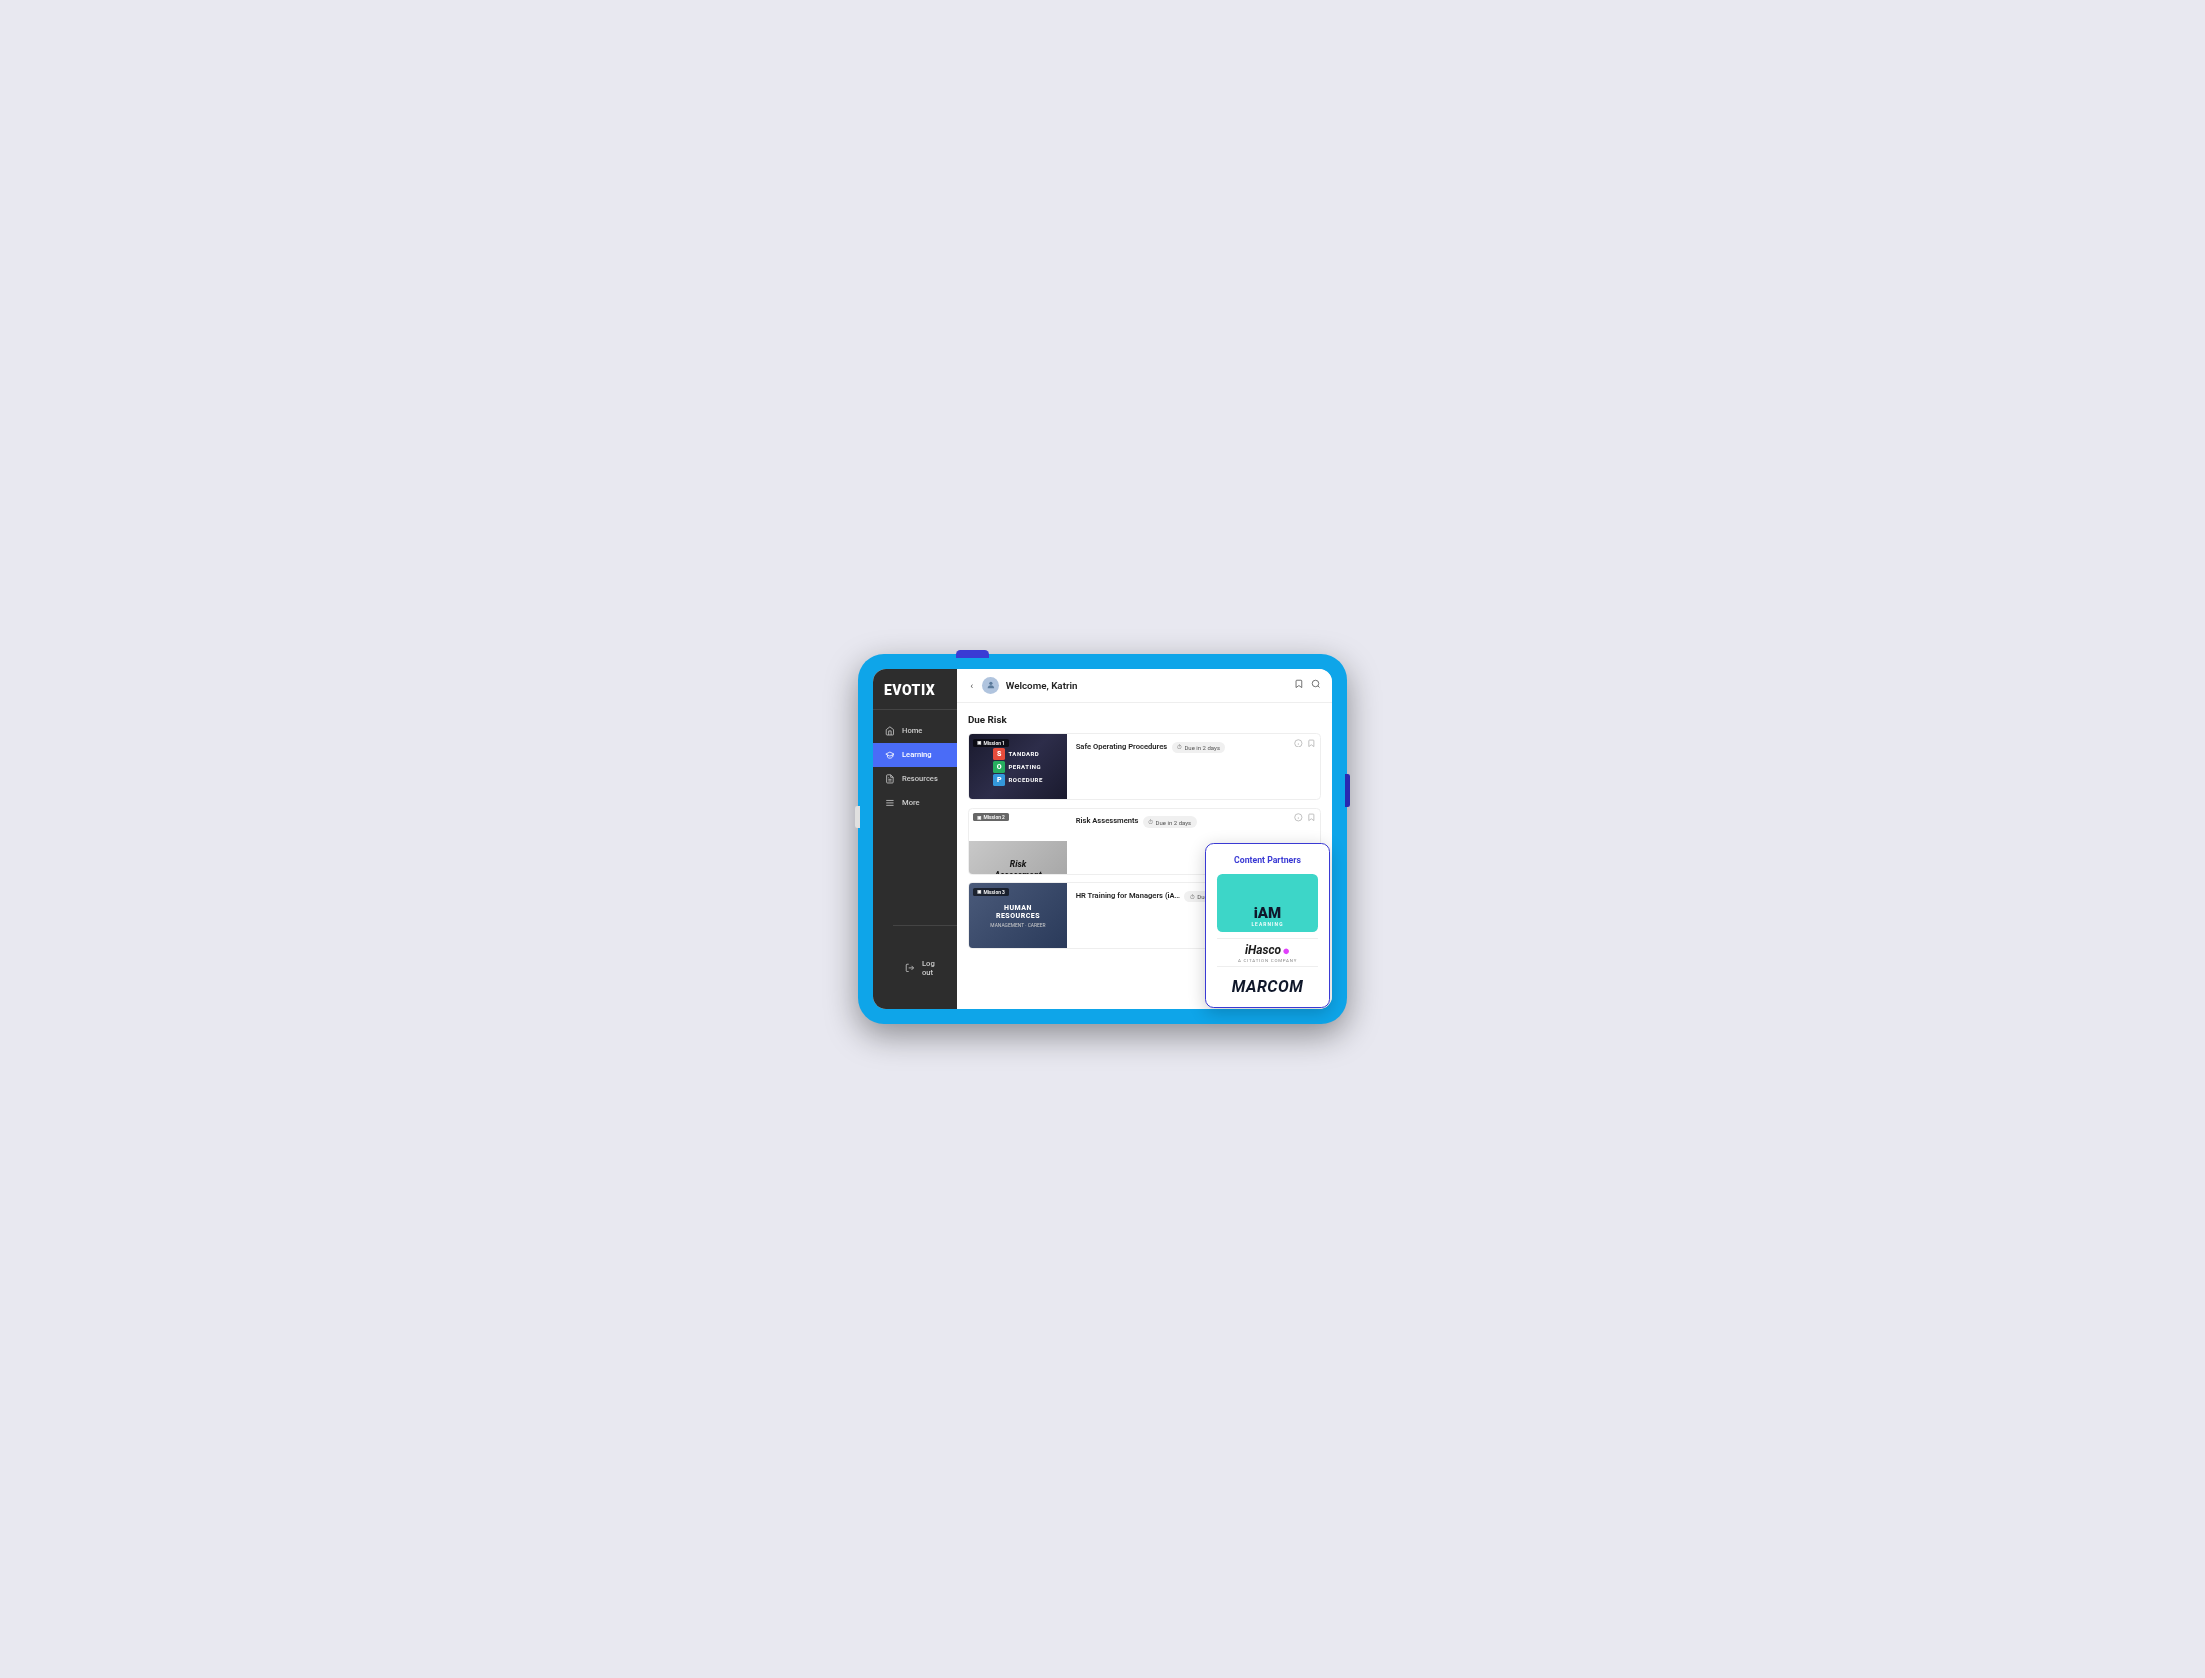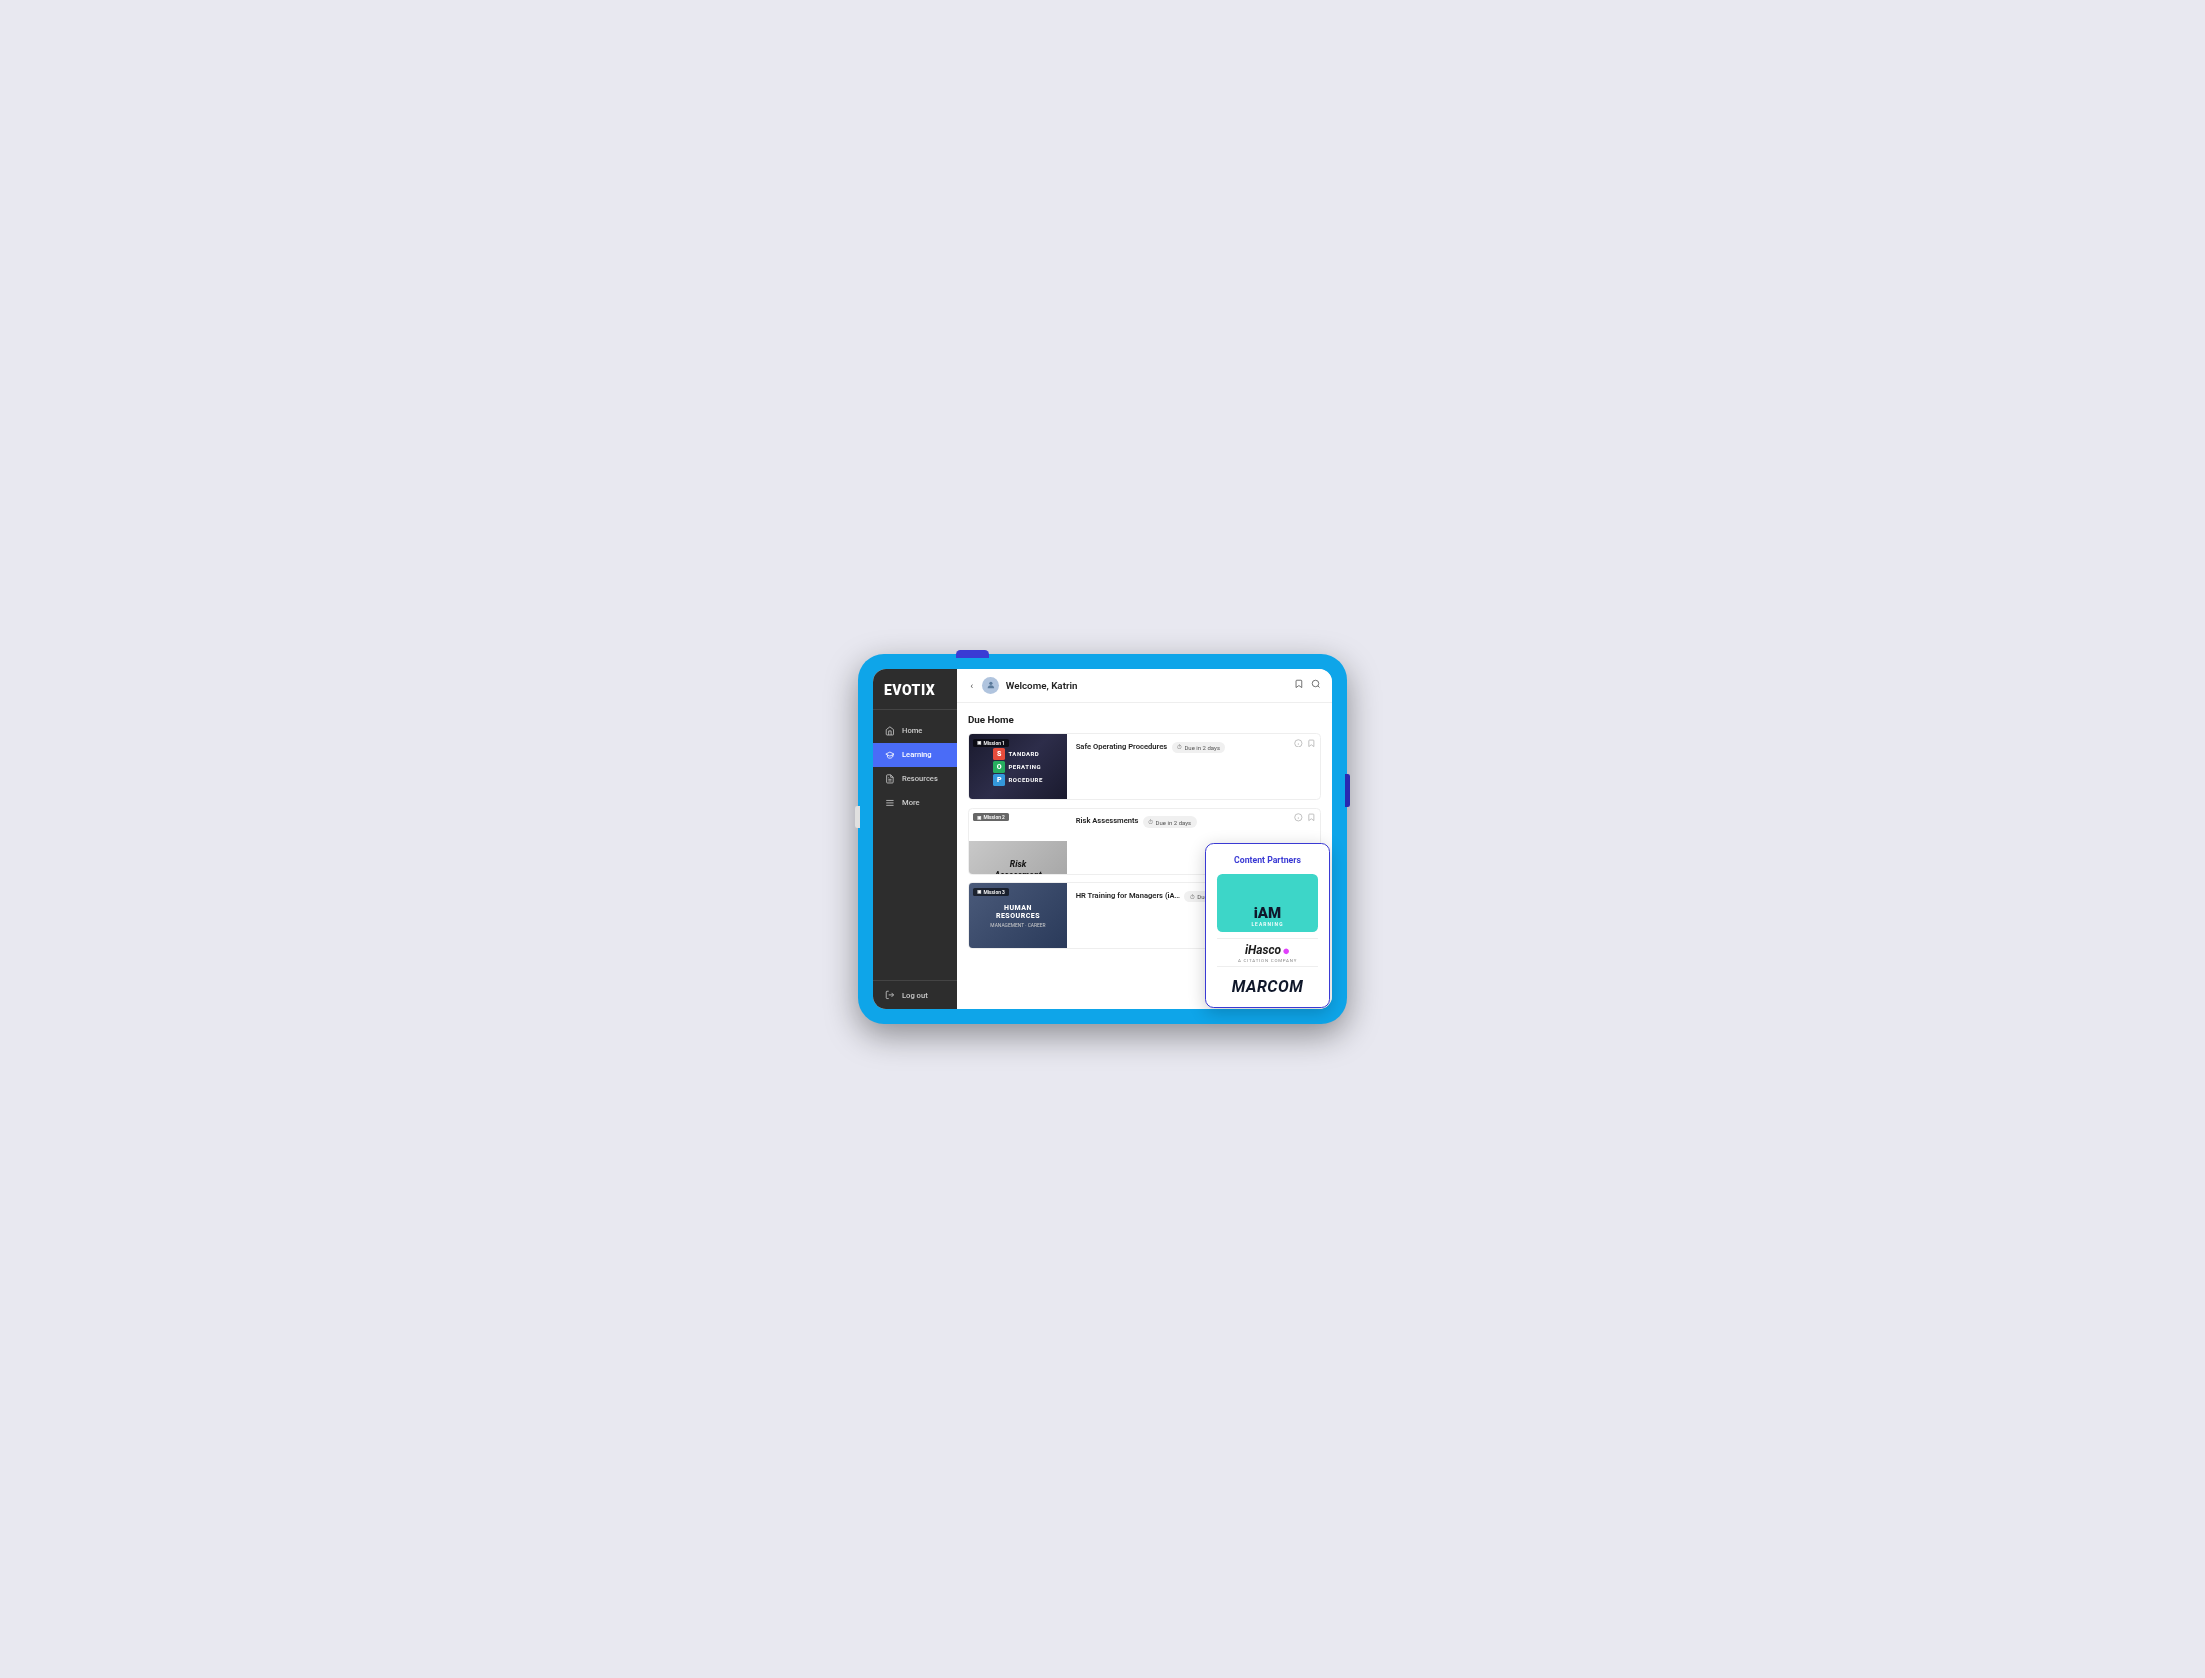--- a/index.html
+++ b/index.html
@@ -121,22 +121,23 @@
       width: 11px;
       height: 11px;
       display: flex;
       align-items: center;
       justify-content: center;
       font-size: 8.7px;
       flex-shrink: 0;
     }
 
     .sidebar-bottom {
-      padding: 2px 0;
+      padding: 26px 0;
       border-top: 0.5px solid #444;
+      margin-left: 20px;
     }
 
     
     .main-content {
       flex: 1;
       background: #ffffff;
       display: flex;
       flex-direction: column;
       overflow: hidden;
     }
@@ -537,21 +538,21 @@
             <span class="topbar-icon">
               <svg width="9.8" height="9.8" viewBox="0 0 24 24" fill="none" stroke="#555" stroke-width="2">
                 <circle cx="11" cy="11" r="8"></circle>
                 <line x1="21" y1="21" x2="16.65" y2="16.65"></line>
               </svg>
             </span>
           </div>
         </div>
 
         <div class="content-area">
-          <h2 class="section-title">Due Home</h2>
+          <h2 class="section-title">Due Risk</h2>
 
           <div class="course-card">
             <div class="course-thumbnail">
               <div class="thumb-sop">
                 <div class="sop-text">
                   <div class="sop-row">
                     <div class="sop-letter-box" style="background:#e74c3c;">S</div>
                     <span class="sop-word">TANDARD</span>
                   </div>
                   <div class="sop-row">

